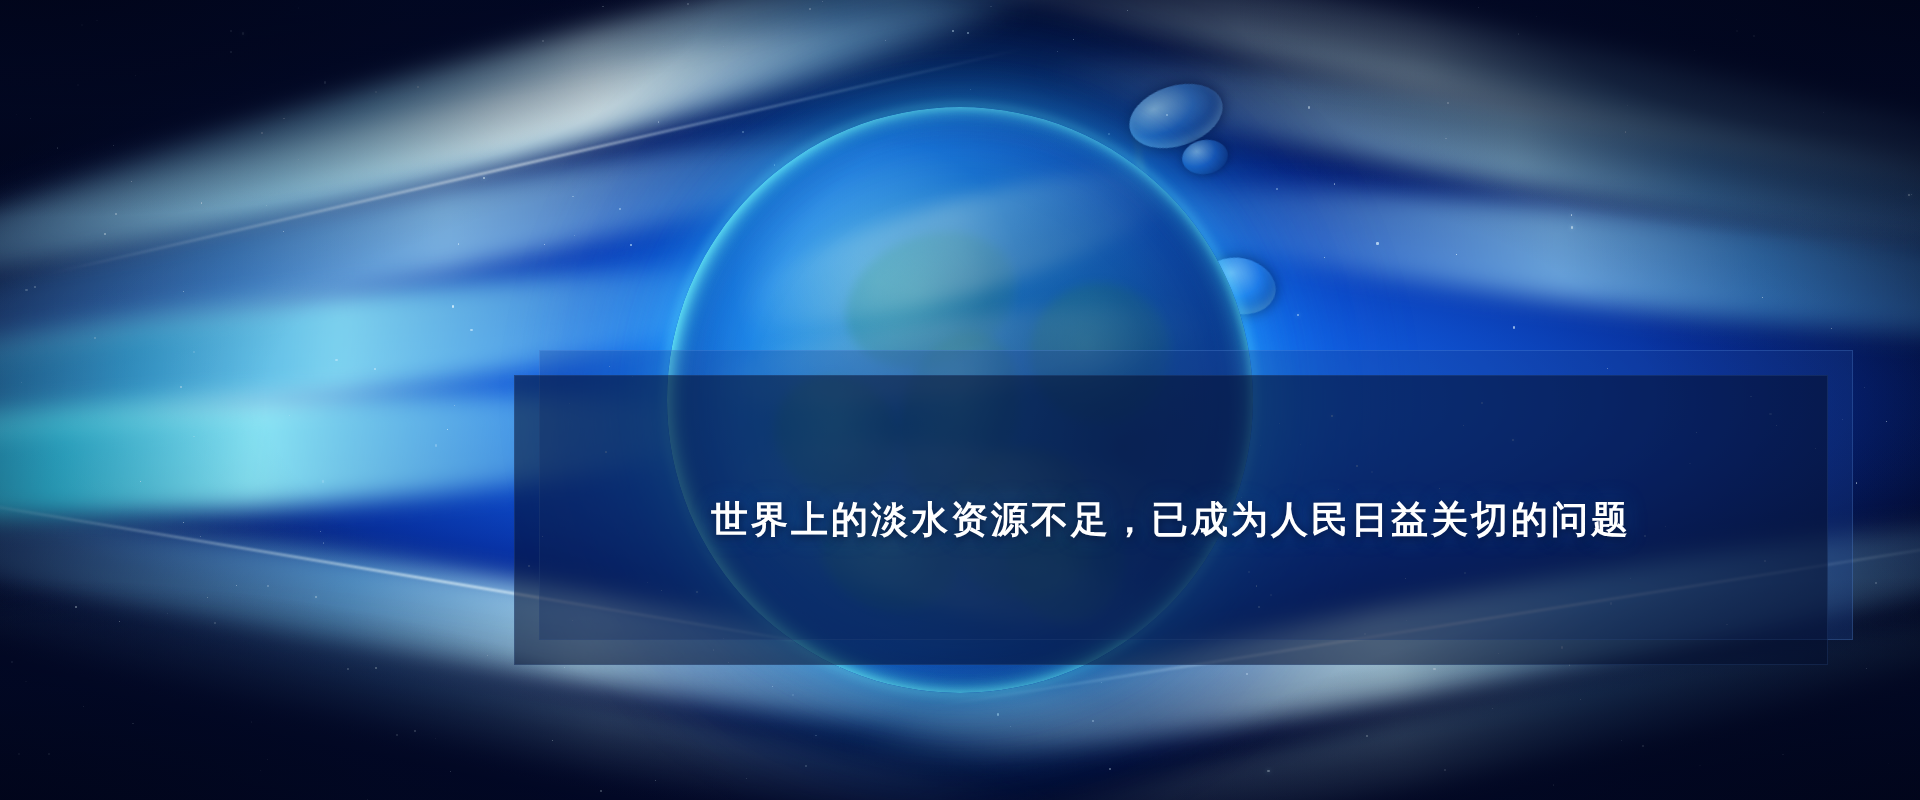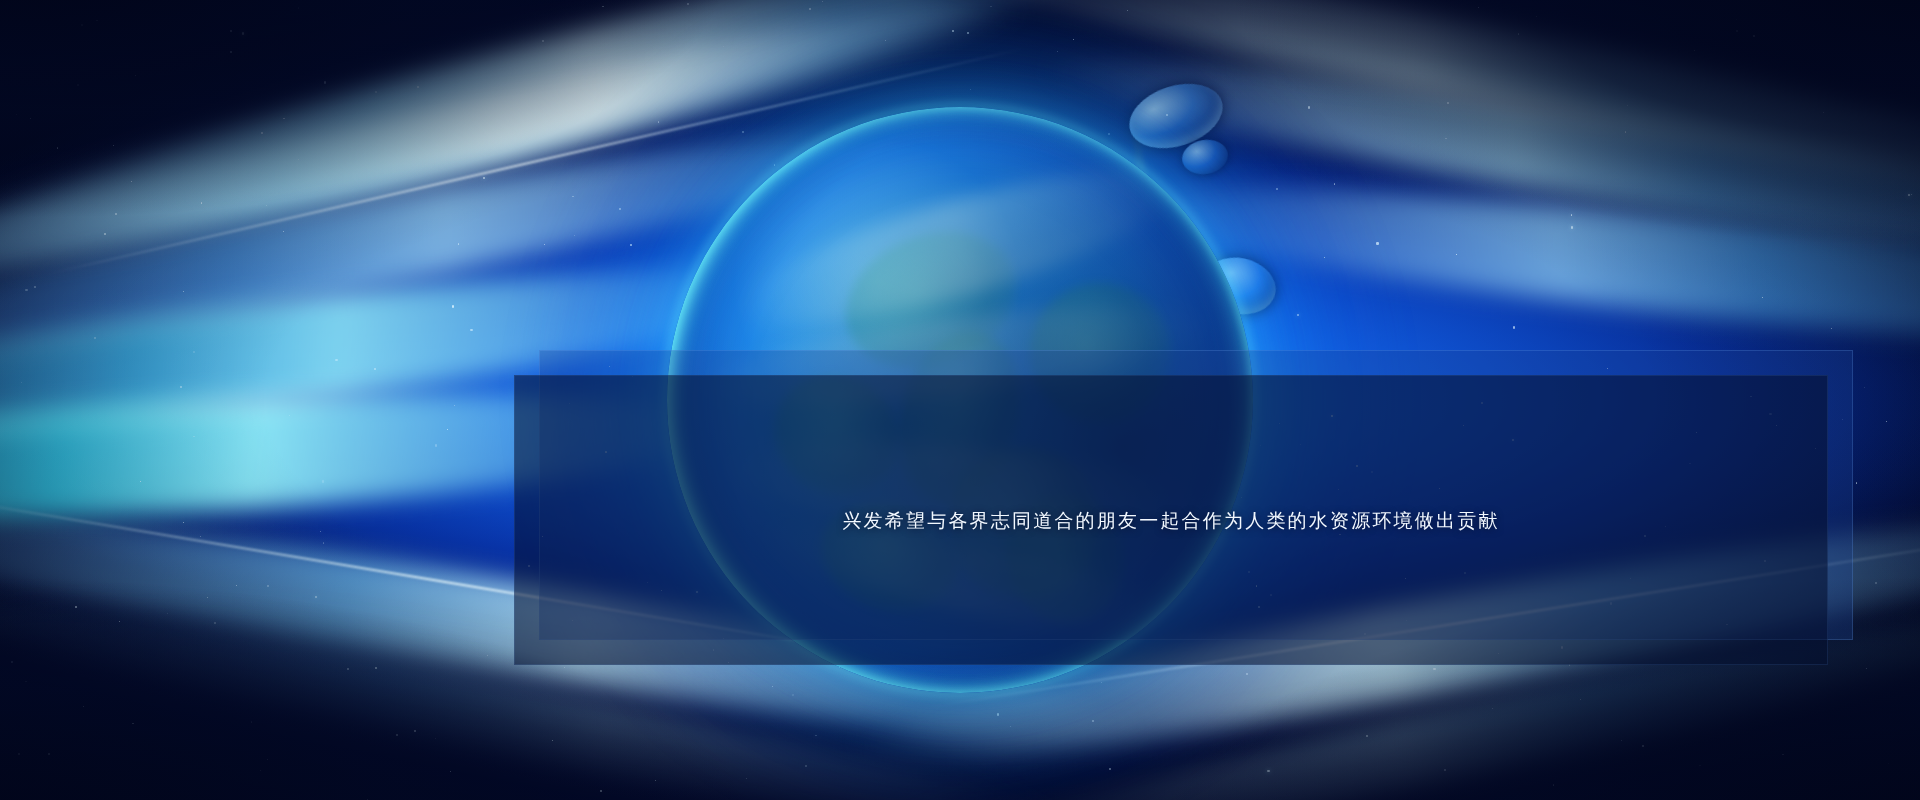--- a/index.html
+++ b/index.html
@@ -552,16 +552,16 @@
       <div class="globe-rim"></div>
     </div>
     <div class="globe-rim2"></div>
   </div>
 
   <div class="bg-vig"></div>
   <div class="bg-vig-tl"></div>
 
   <div class="panel-outer"></div>
   <div class="panel-inner">
-    <div class="subline">兴发希望与各界志同道合的朋友一起合作为人类的水资源环境做出贡献</div>
+    <div class="headline">世界上的淡水资源不足，已成为人民日益关切的问题</div>
   </div>
 
 </div>
 
 </body></html>

